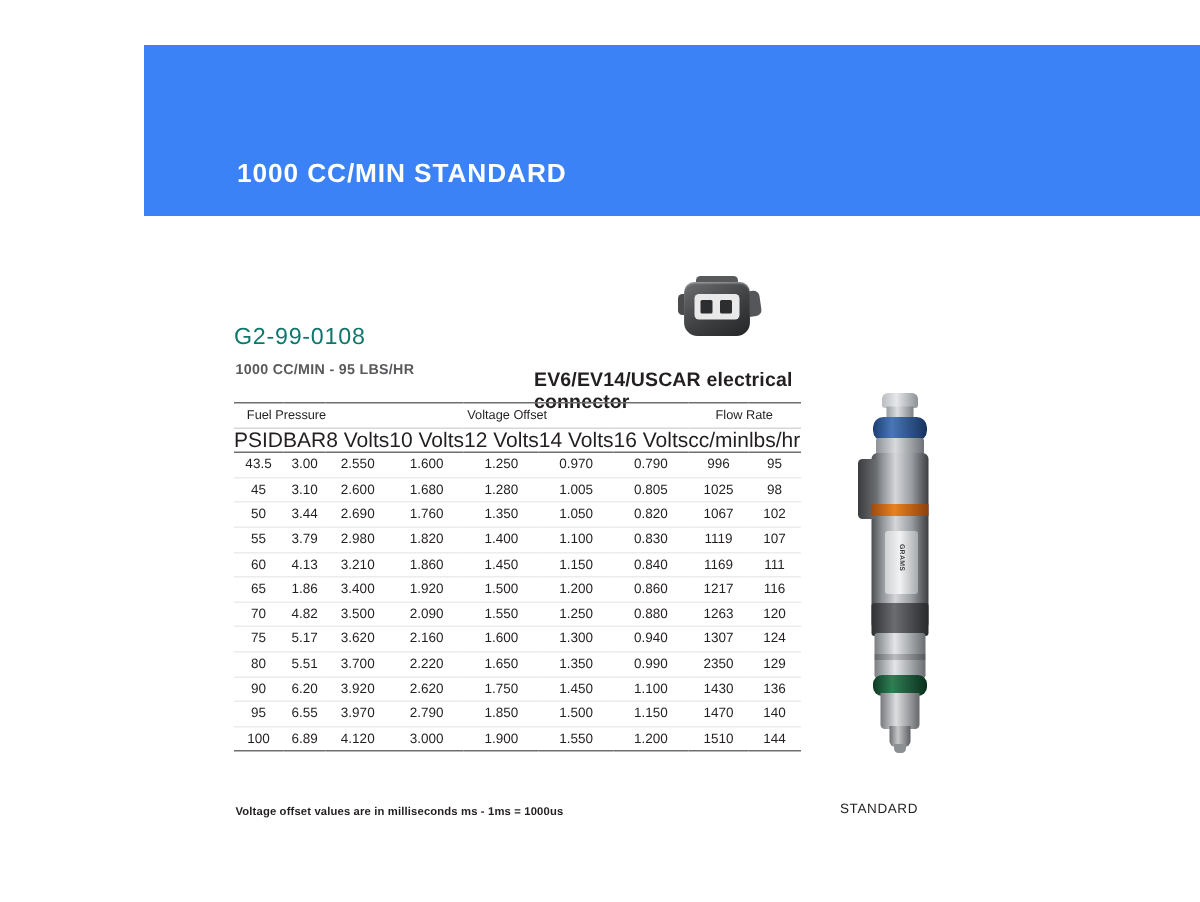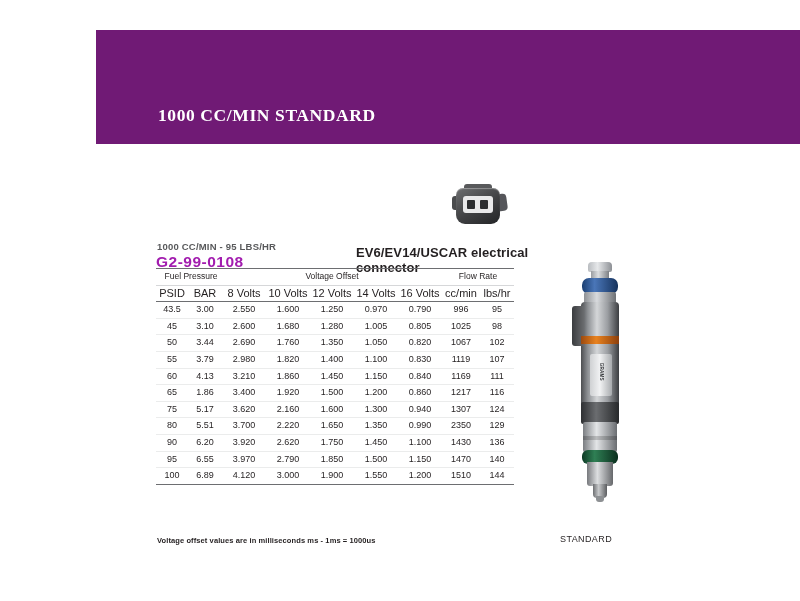--- a/index.html
+++ b/index.html
@@ -16,44 +16,42 @@
     overflow: hidden;
   }
 
   
   .banner {
     position: absolute;
     left: 96px;
     top: 30px;
     width: 704px;
     height: 114px;
-    background: #701a75;
-    font-family: Liberation Serif, serif;
+    background: #3b82f6;
   }
   .banner-title {
     position: absolute;
     left: 62px;
     top: 75px;
     font-size: 17.5px;
     font-weight: bold;
     letter-spacing: 0.6px;
     color: #ffffff;
     text-transform: uppercase;
   }
 
   
   .part-number {
     position: absolute;
     left: 156px;
     top: 216px;
     font-size: 15.5px;
-    font-weight: bold;
+    font-weight: normal;
     letter-spacing: 0.5px;
-    color: #a21caf;
-    margin-top: 37px;
+    color: #0f766e;
   }
   .part-sub {
     position: absolute;
     left: 157px;
     top: 241px;
     font-size: 9.5px;
     font-weight: bold;
     color: #58595b;
     letter-spacing: 0.2px;
   }
@@ -156,23 +154,23 @@
     white-space: nowrap;
   }
   .grouprow td {
     font-size: 8.5px;
     font-weight: bold;
     border-top: 1px solid #6d6e71;
     border-bottom: 1px solid #d6d7d9;
     height: 18px;
     line-height: 18px;
   }
-  .grouprow td.g-left { text-align: center; padding-left: 4px; }
+  .grouprow td.g-left { text-align: right; padding-left: 4px; }
   .headrow td {
-    font-size: 11px;
+    font-size: 14px;
     font-weight: bold;
     border-bottom: 1px solid #6d6e71;
     height: 17px;
     line-height: 17px;
   }
   .datarow td {
     border-bottom: 1px solid #ebecec;
   }
   .datarow:last-child td {
     border-bottom: 1px solid #6d6e71;
@@ -458,20 +456,31 @@
       <tr class="datarow">
         <td>65</td>
         <td>1.86</td>
         <td>3.400</td>
         <td>1.920</td>
         <td>1.500</td>
         <td>1.200</td>
         <td>0.860</td>
         <td>1217</td>
         <td>116</td>
+      </tr>
+      <tr class="datarow">
+        <td>70</td>
+        <td>4.82</td>
+        <td>3.500</td>
+        <td>2.090</td>
+        <td>1.550</td>
+        <td>1.250</td>
+        <td>0.880</td>
+        <td>1263</td>
+        <td>120</td>
       </tr>
       <tr class="datarow">
         <td>75</td>
         <td>5.17</td>
         <td>3.620</td>
         <td>2.160</td>
         <td>1.600</td>
         <td>1.300</td>
         <td>0.940</td>
         <td>1307</td>

